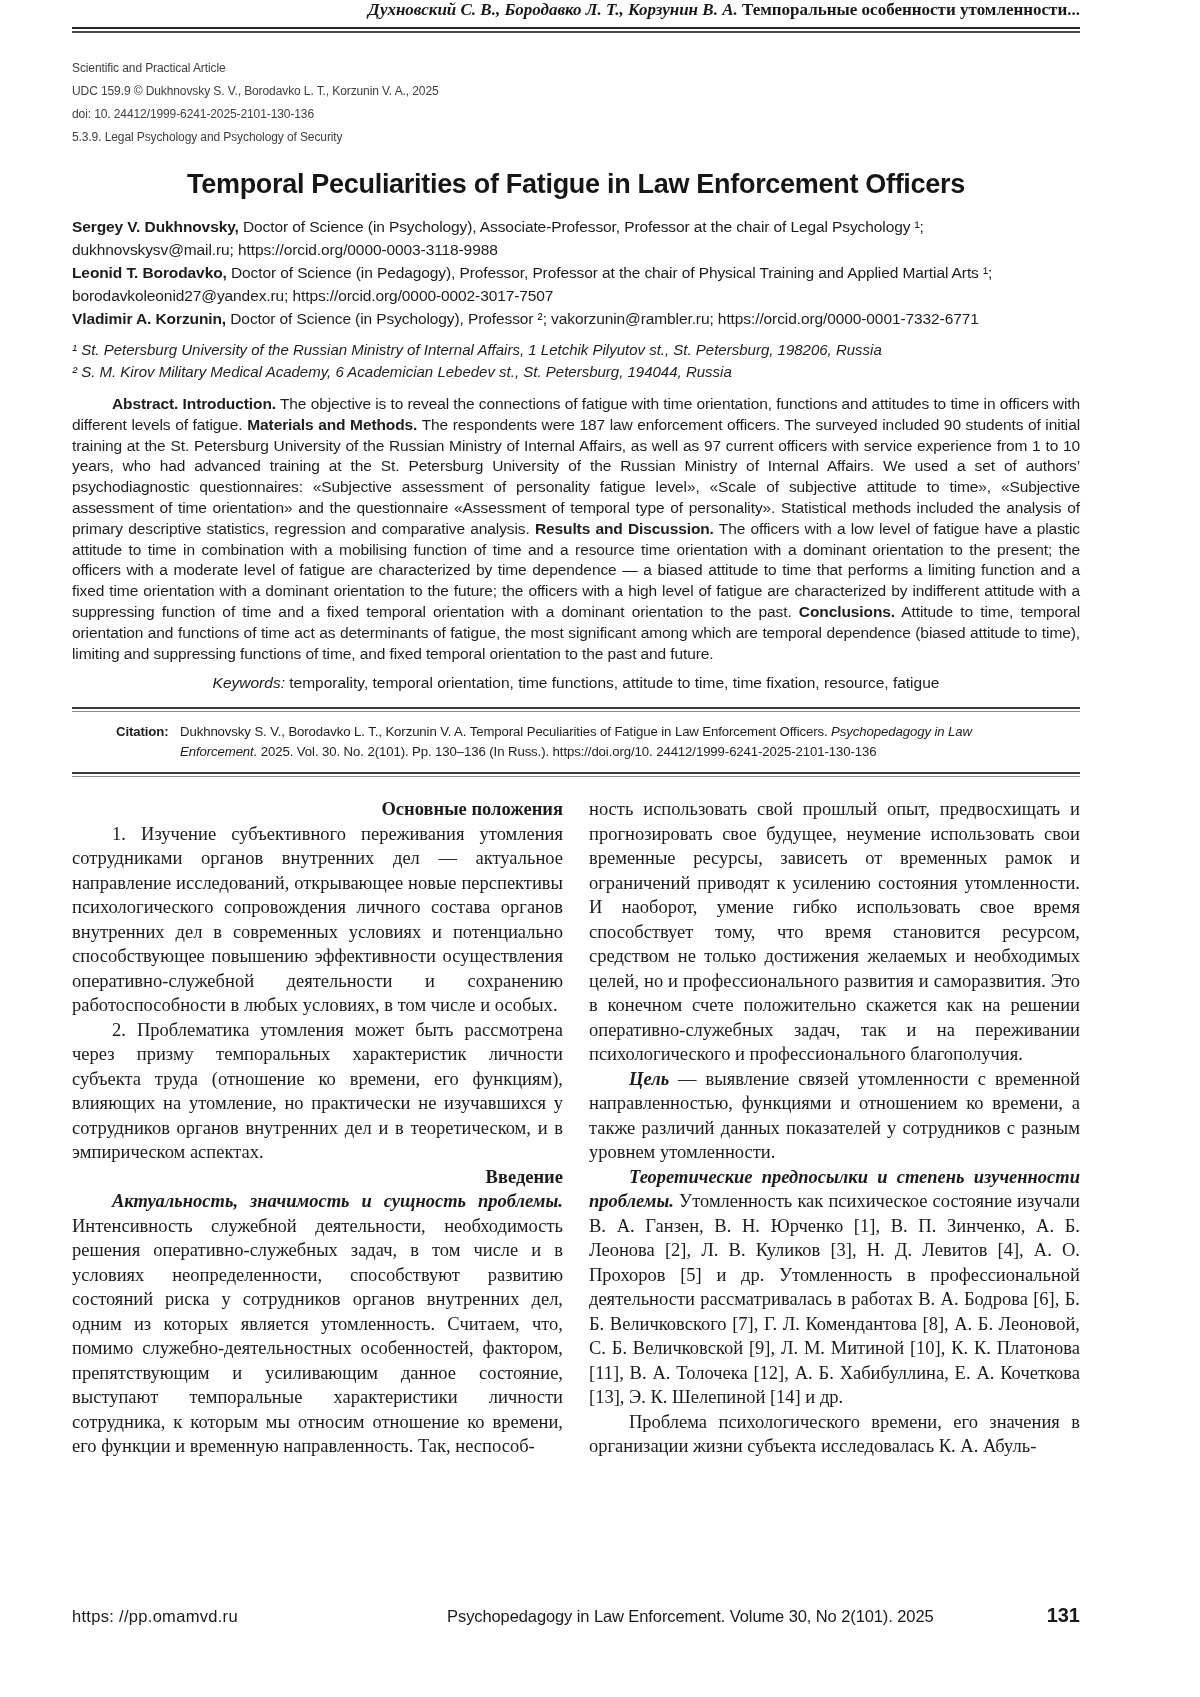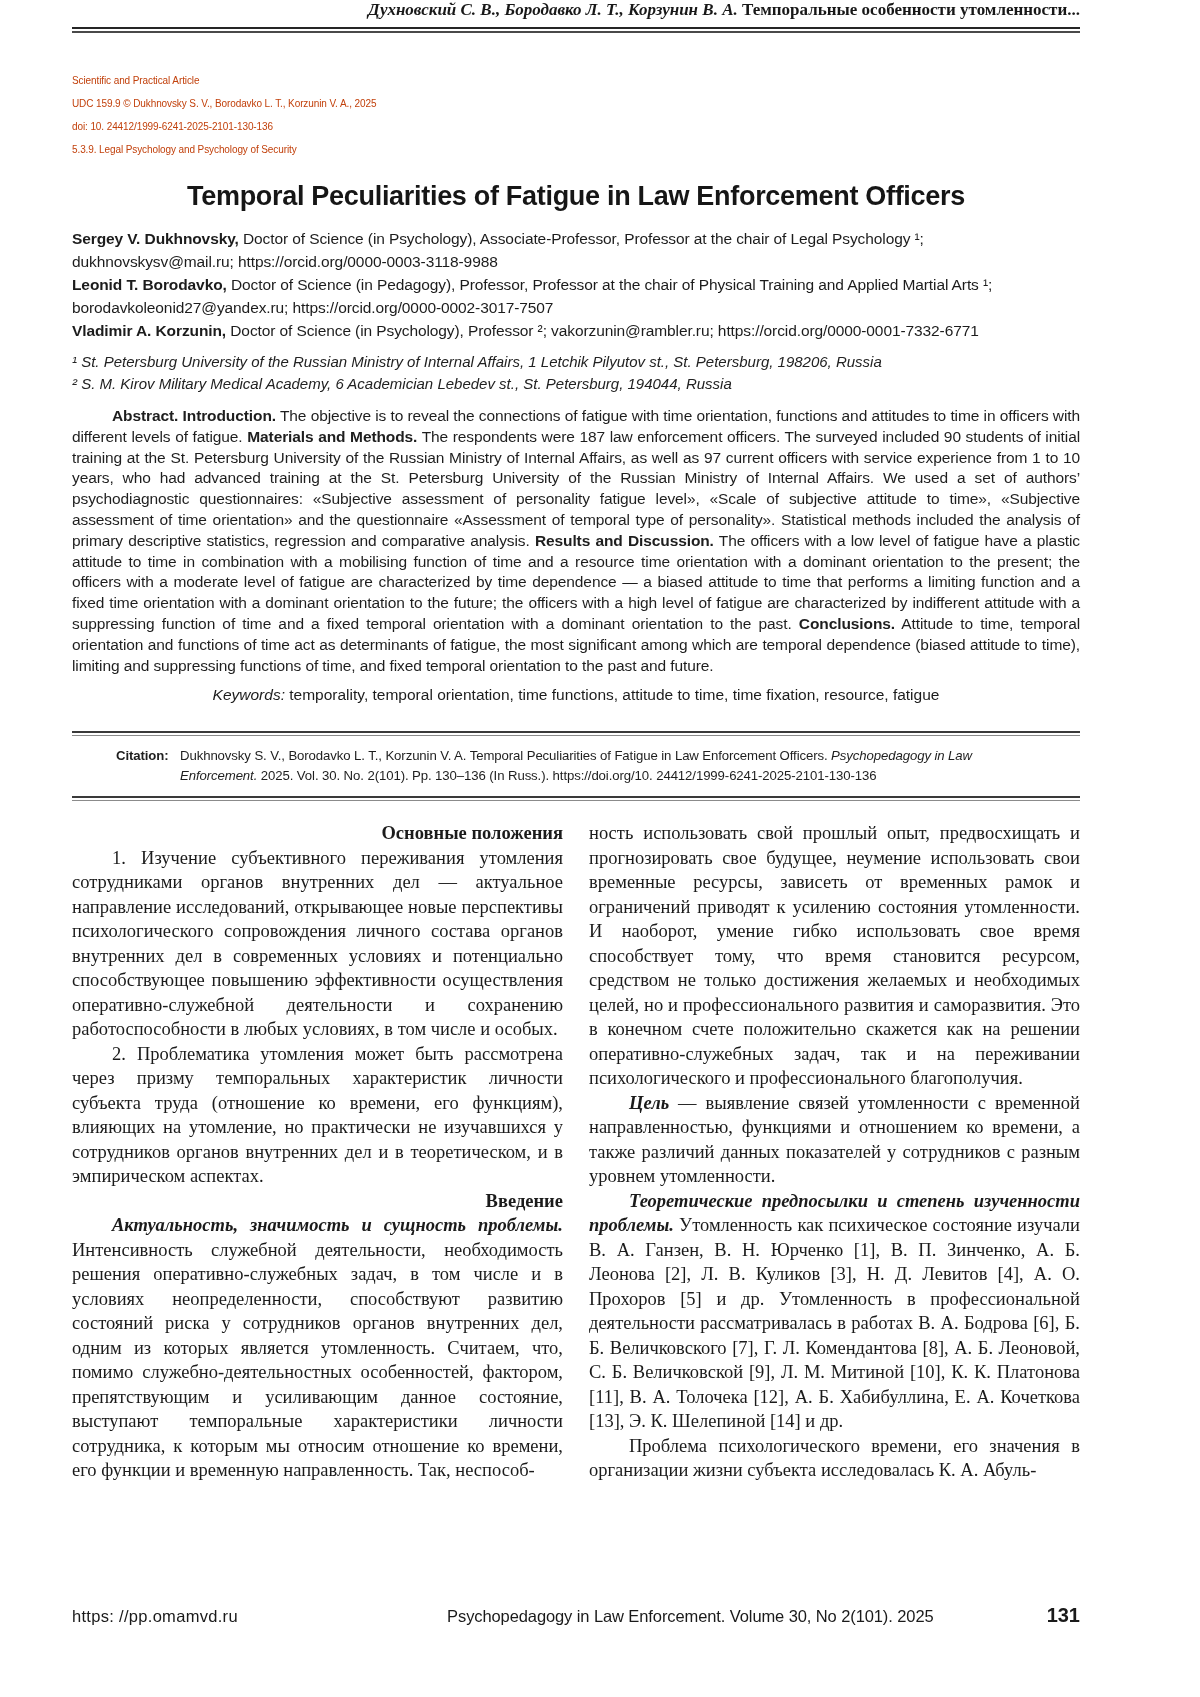--- a/index.html
+++ b/index.html
@@ -28,24 +28,24 @@
     color: #181818;
   }
   .running-head .rh-authors { font-style: italic; }
   .rule-header {
     margin-top: 7px;
     height: 2px;
     border-top: 2.5px solid #252525;
     border-bottom: 2px solid #4a4a4a;
   }
   .meta {
-    margin-top: 36px;
-    font-size: 10px;
+    margin-top: 24px;
+    font-size: 12px;
     line-height: 23px;
-    color: #c2410c;
+    color: #404040;
     letter-spacing: -0.1px;
   }
   .meta p { margin: 0; }
   .title {
     margin: 18px 0 0 0;
     text-align: center;
     font-size: 27px;
     line-height: 34px;
     font-weight: bold;
     letter-spacing: -0.3px;
@@ -74,21 +74,21 @@
     text-indent: 40px;
     letter-spacing: -0.1px;
     color: #1e1e1e;
   }
   .keywords {
     margin: 9px 0 0 0;
     text-align: center;
     font-size: 15.5px;
     line-height: 20px;
   }
-  .citation-block { margin-top: 26px; }
+  .citation-block { margin-top: 14px; }
   .rule-thin {
     height: 2px;
     border-top: 2px solid #3a3a3a;
     border-bottom: 1.2px solid #8b8b8b;
   }
   .citation-row {
     display: flex;
     padding: 10px 40px 11px 44px;
     font-size: 13.2px;
     line-height: 19.5px;

